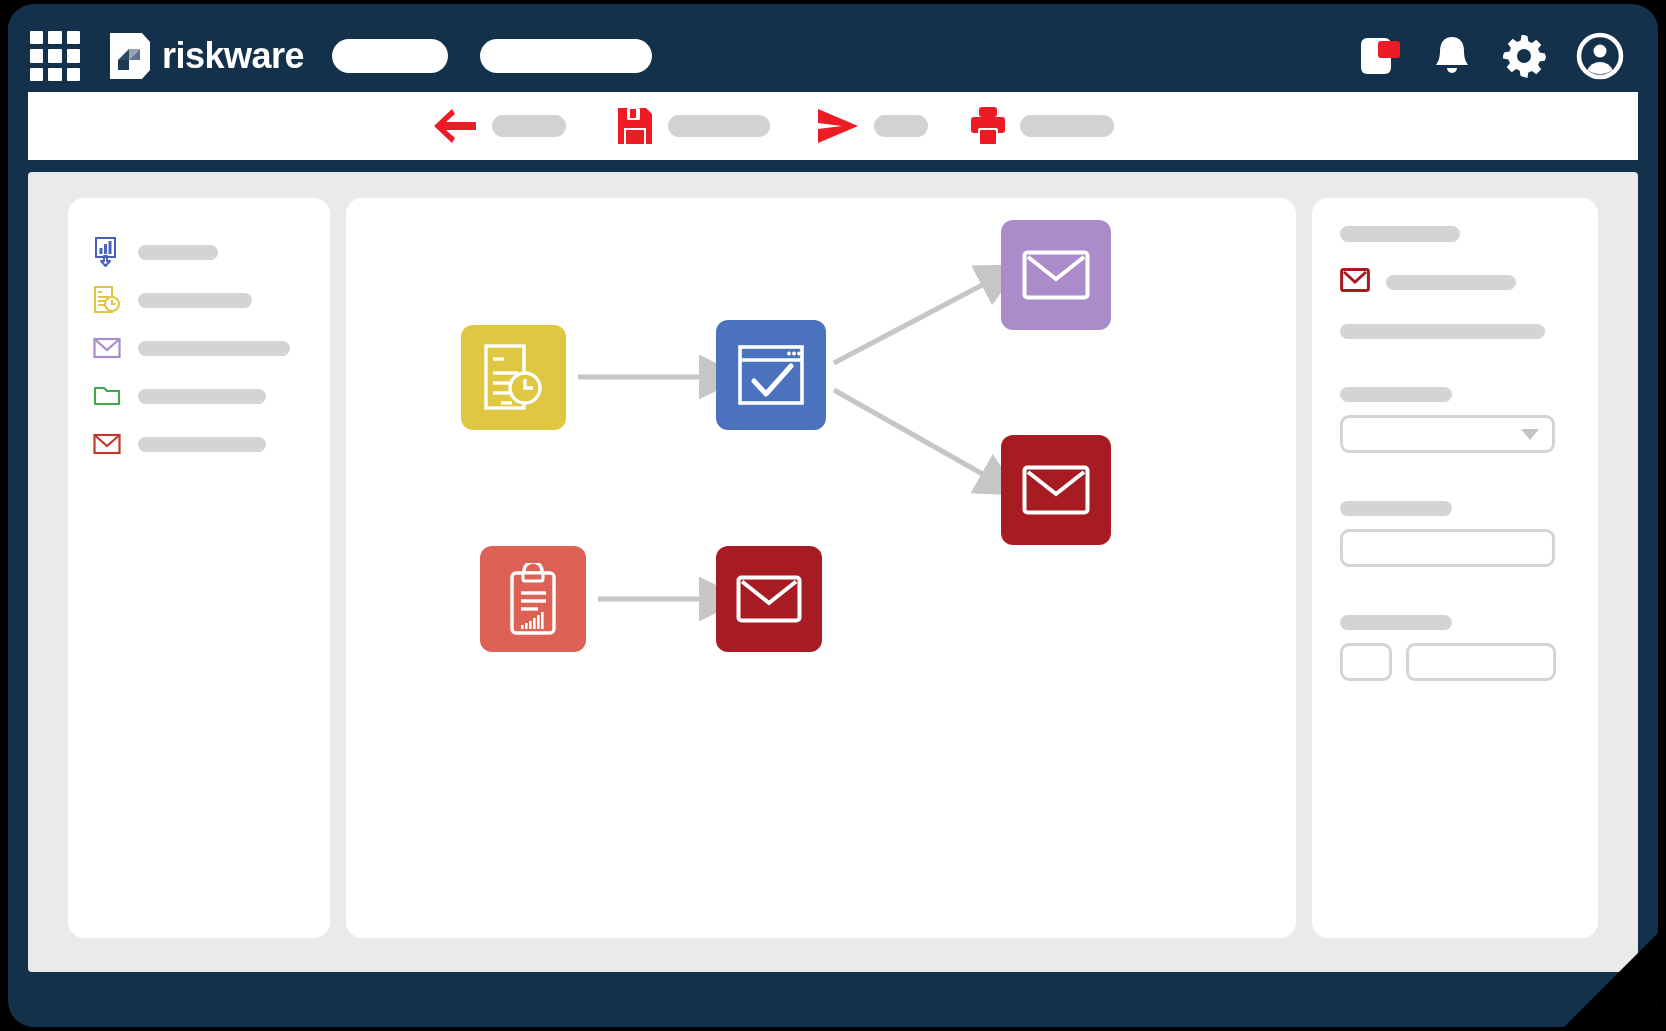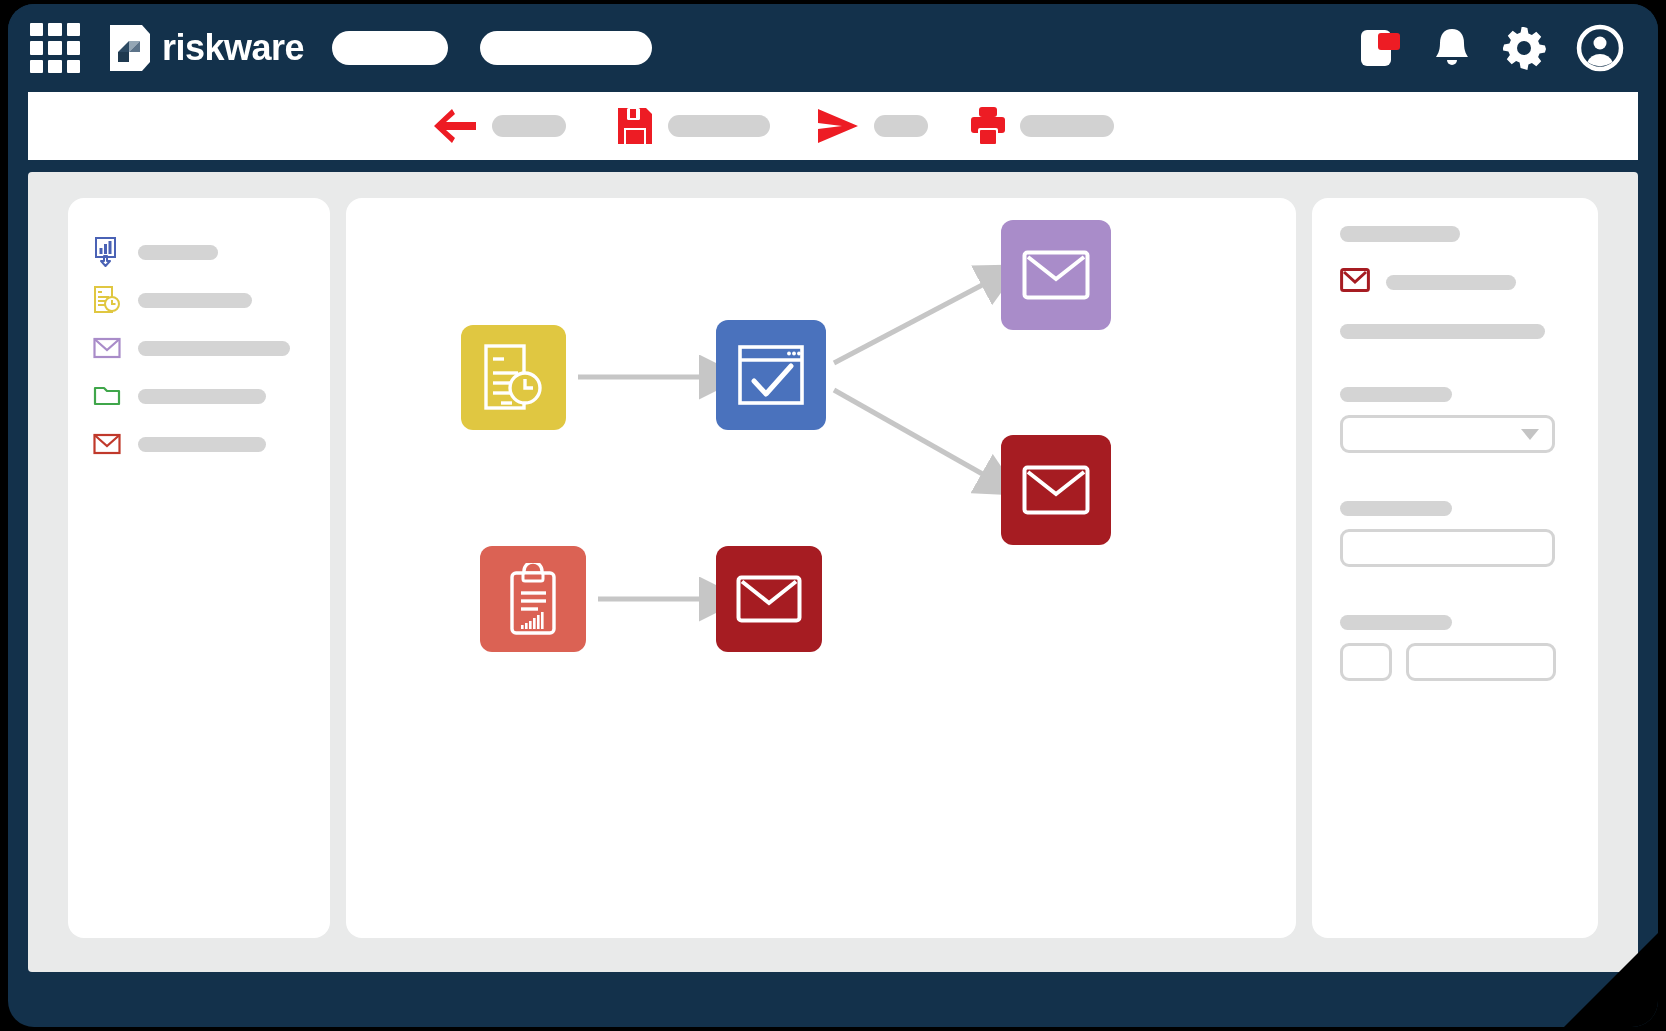--- a/index.html
+++ b/index.html
@@ -23,21 +23,21 @@
     content:"";
     position:absolute;
     right:-1px; bottom:-1px;
     width:96px; height:96px;
     background:#000000;
     clip-path: polygon(100% 0, 100% 100%, 0 100%);
   }
 
   
   #top-bar {
-    position: absolute; left: 0; top: 0;
+    position: absolute; left: 0; top: 8px;
     width: 100%; height: 88px;
     background: #13314b;
     display: flex; align-items: center;
   }
   #waffle-icon {
     margin-left: 22px;
     width: 50px; height: 50px;
     display: grid;
     grid-template-columns: repeat(3, 1fr);
     grid-template-rows: repeat(3, 1fr);

